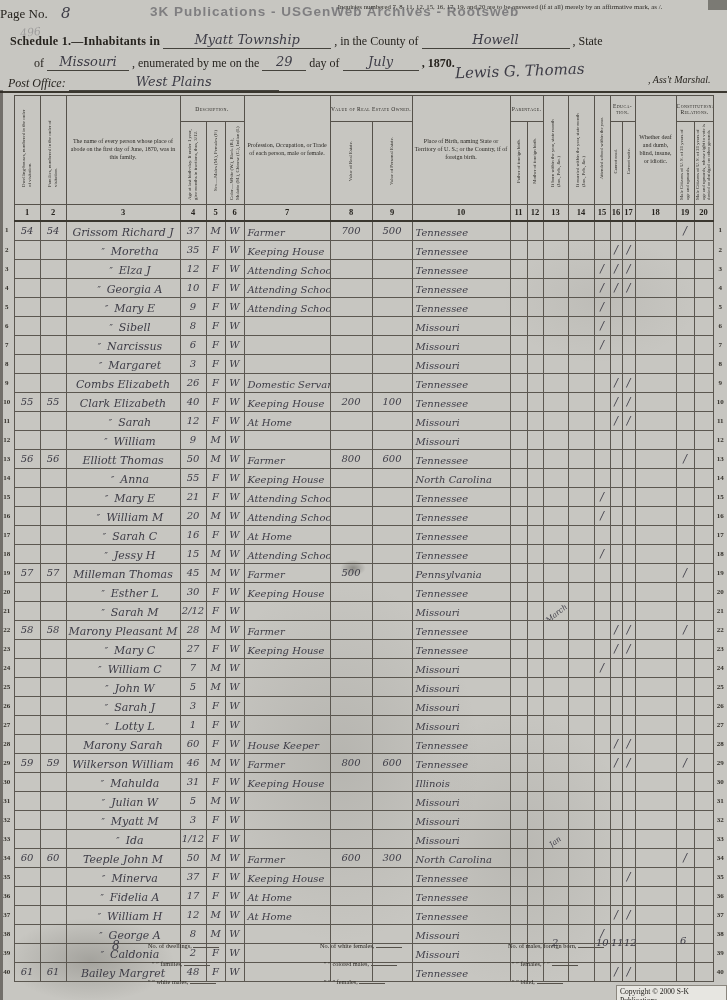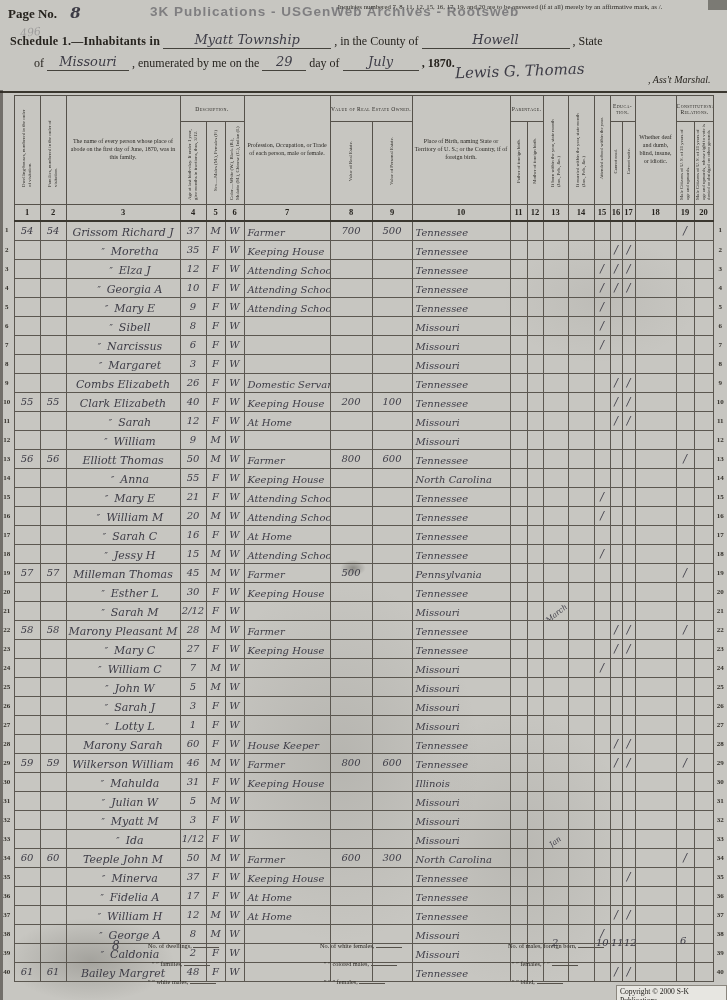--- a/index.html
+++ b/index.html
@@ -9,21 +9,21 @@
       radial-gradient(ellipse 160px 200px at 520px 850px, rgba(105,103,97,.15), transparent 70%),
       radial-gradient(ellipse 140px 90px at 600px 300px, rgba(105,103,97,.10), transparent 70%),
       radial-gradient(ellipse 120px 60px at 90px 960px, rgba(60,58,52,.25), transparent 70%),
       #c7c6c1;
     font-family:"Liberation Serif", serif;color:#211f1b;}
   .printed{font-family:"Liberation Serif", serif;color:#26231e;}
   .hw{font-family:"DejaVu Serif", serif;font-style:italic;color:#3d3c46;}
   .abs{position:absolute;}
   .blank{display:inline-block;border-bottom:1px solid #44423c;text-align:center;vertical-align:bottom;}
   
-  #pageno{top:4px;left:8px;font-size:13px;font-weight:bold;}
+  #pageno{top:4px;left:0;font-size:13px;font-weight:normal;}
   #pageno .hw{font-size:15px;margin-left:10px;}
   #stamp{top:26px;left:20px;font-size:11px;opacity:.3;transform:rotate(-6deg);}
   #instructions{top:2px;left:278px;width:444px;font-size:6.8px;line-height:1.35;text-align:center;color:#2c2a25;}
   #watermark{top:4px;left:150px;font-family:"Liberation Sans", sans-serif;font-weight:bold;
      font-size:13.5px;letter-spacing:1px;color:rgba(82,82,88,.62);}
   #schline1{top:32px;left:10px;width:712px;font-size:12px;white-space:nowrap;}
   #schline1 .sched{font-weight:bold;letter-spacing:.3px;}
   #schline2{top:54px;left:34px;width:690px;font-size:12px;white-space:nowrap;}
   #schline3{top:74px;left:8px;width:715px;font-size:12px;}
   .fill{font-size:13px;}
@@ -96,20 +96,24 @@
   <div id="schline2" class="abs printed">
     <span>of</span>
     <span class="blank" style="width:82px;"><span class="hw fill">Missouri</span></span>
     <span>, enumerated by me on the</span>
     <span class="blank" style="width:44px;"><span class="hw fill">29</span></span>
     <span>day of</span>
     <span class="blank" style="width:76px;"><span class="hw fill">July</span></span>
     <b>, 1870.</b>
   </div>
 
+  <div id="schline3" class="abs printed">
+    <i>Post Office:</i>
+    <span class="blank" style="width:210px;"><span class="hw fill">West Plains</span></span>
+  </div>
   <div id="signature" class="hw">Lewis G. Thomas</div>
   <div id="marshal" class="printed">, Ass't Marshal.</div>
 
   <div id="toprule" class="abs"></div>
   <div id="leftedge" class="abs"></div>
   <div id="smudge1"></div>
 
   <table>
     <colgroup>
       <col style="width:14px;">

